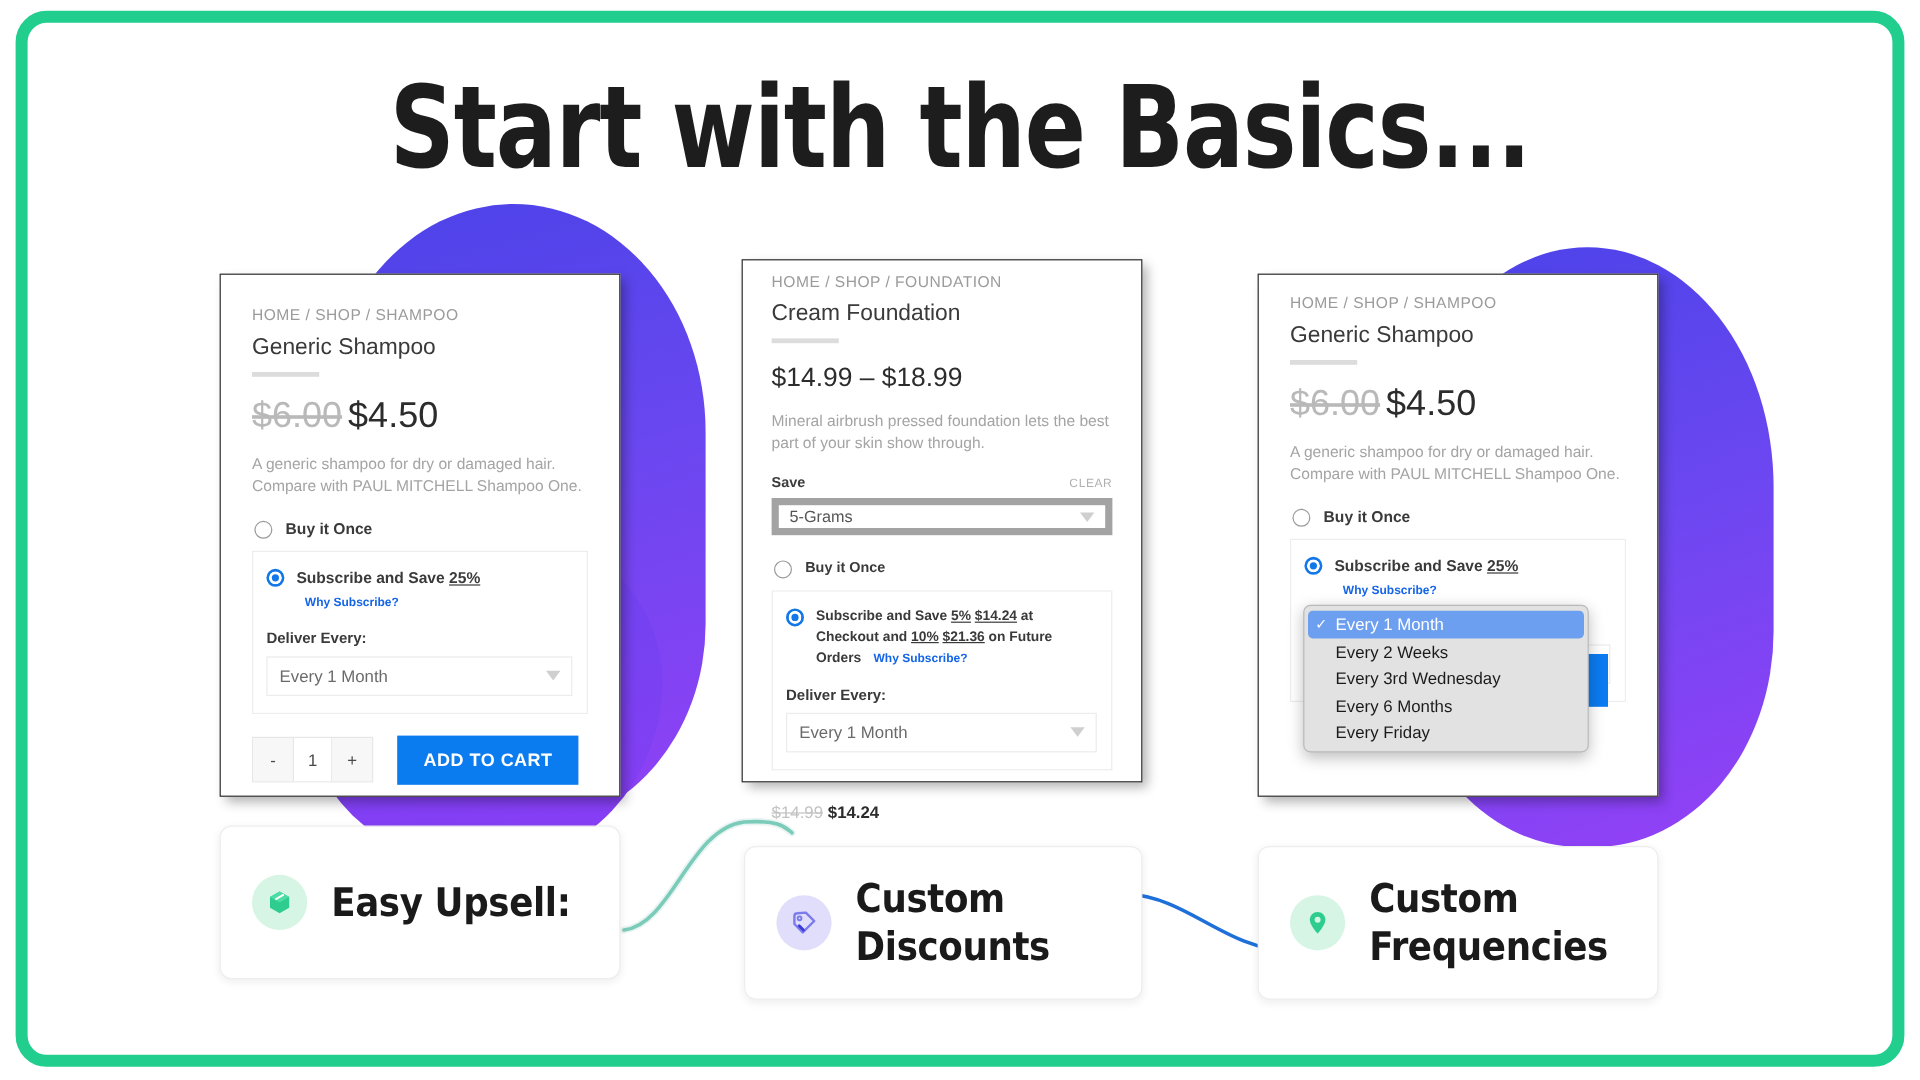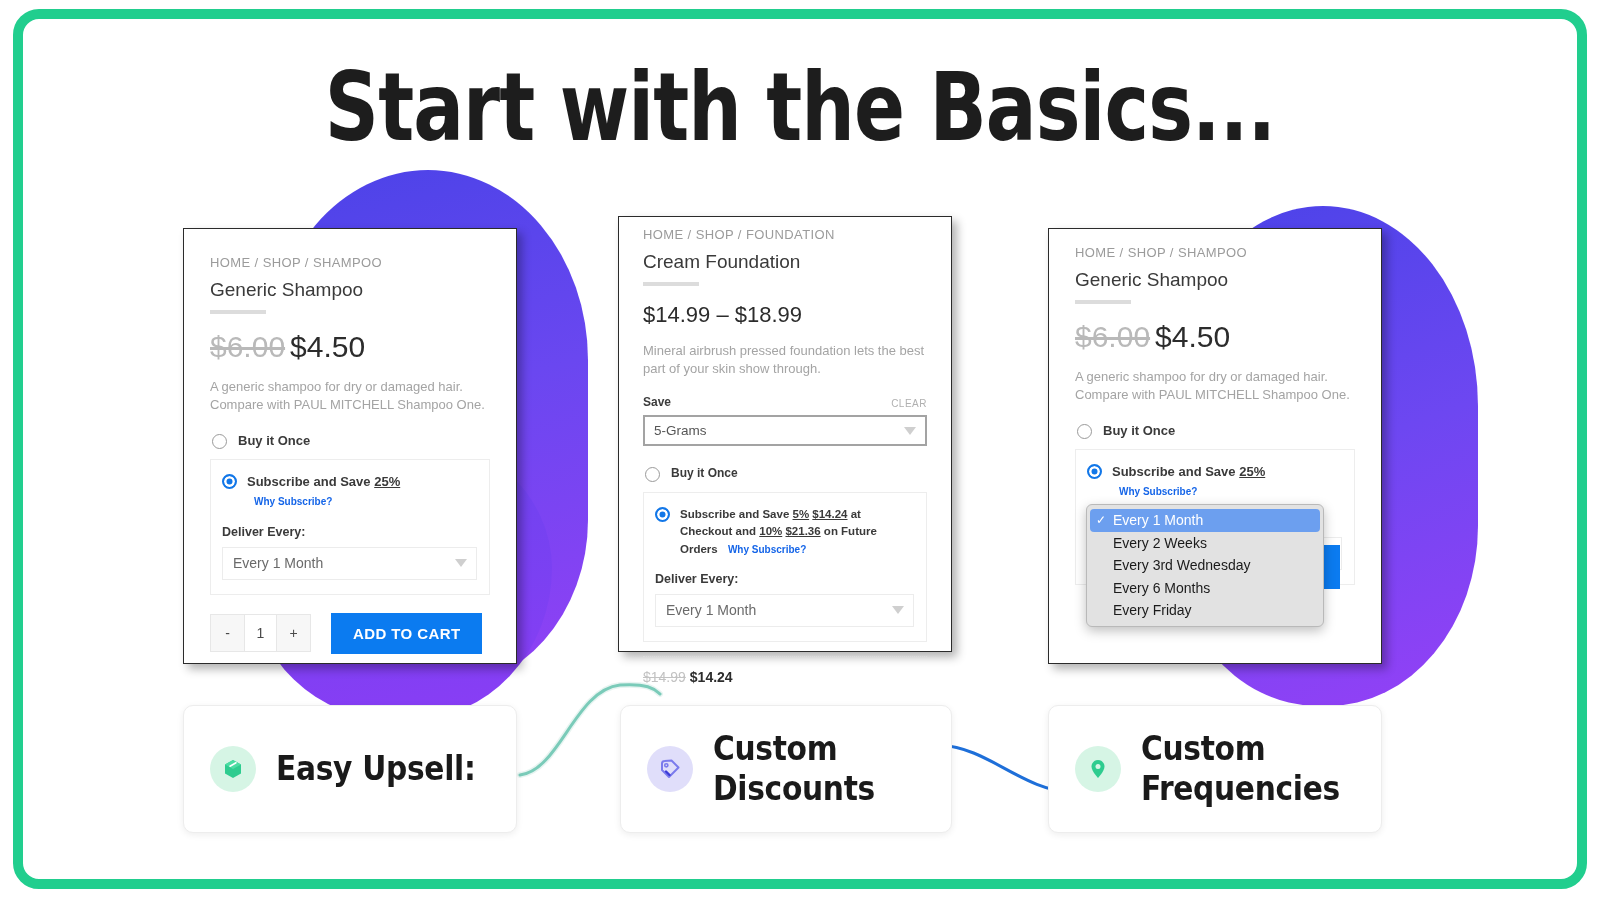--- a/index.html
+++ b/index.html
@@ -98,21 +98,21 @@
 
   
   .size-head {
     display: flex; justify-content: space-between; align-items: flex-end;
     margin-bottom: 6px;
   }
   .size-label { font-size: 12px; font-weight: bold; color: #3c3c3c; }
   .clear-link { font-size: 10px; color: #b0b0b0; letter-spacing: .5px; }
   .select-box {
     position: relative;
-    border: 2px solid #a3a3a3; background: #fff;
+    border: 6px solid #a3a3a3; background: #fff;
     height: 31px; display: flex; align-items: center;
     padding: 0 26px 0 9px;
     font-size: 13.5px; color: #555;
     margin-bottom: 20px;
   }
   .caret {
     position: absolute; right: 9px; top: 50%;
     transform: translateY(-50%);
     width: 0; height: 0;
     border-left: 6px solid transparent;
@@ -234,21 +234,21 @@
     position: absolute;
     background: #ffffff;
     border: 1px solid #ededed;
     border-radius: 10px;
     box-shadow: 0 2px 7px rgba(0,0,0,0.07);
     display: flex; align-items: center;
     padding: 0 26px;
     height: 128px;
     z-index: 20;
   }
-  .feat-1 { left: 183px; top: 705px; width: 334px; }
+  .feat-1 { left: 183px; top: 688px; width: 334px; }
   .feat-2 { left: 620px; top: 705px; width: 332px; }
   .feat-3 { left: 1048px; top: 705px; width: 334px; }
   .feat-icon {
     width: 46px; height: 46px; border-radius: 50%;
     display: flex; align-items: center; justify-content: center;
     flex: 0 0 auto; margin-right: 20px;
   }
   .ic-mint { background: #D6F5E5; }
   .ic-lav  { background: #E0DEFA; }
   .feat-text {

